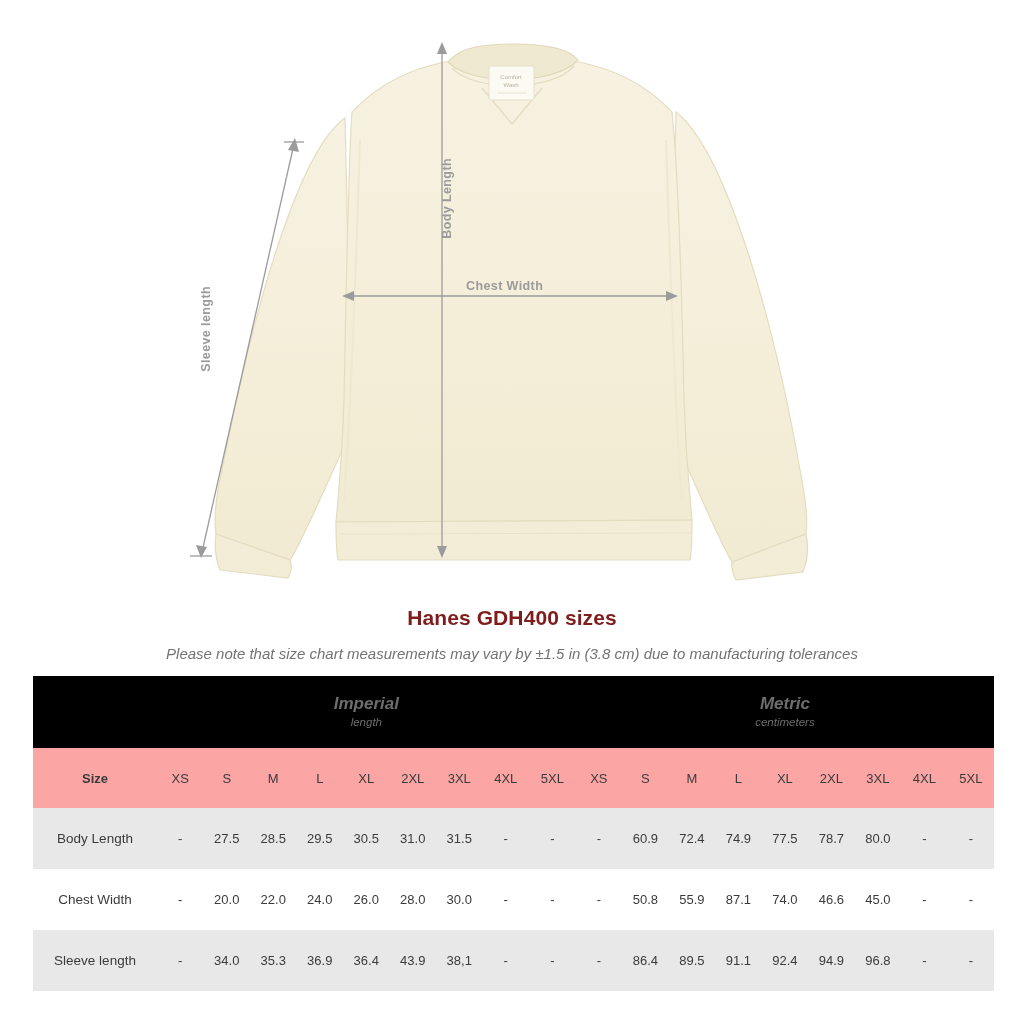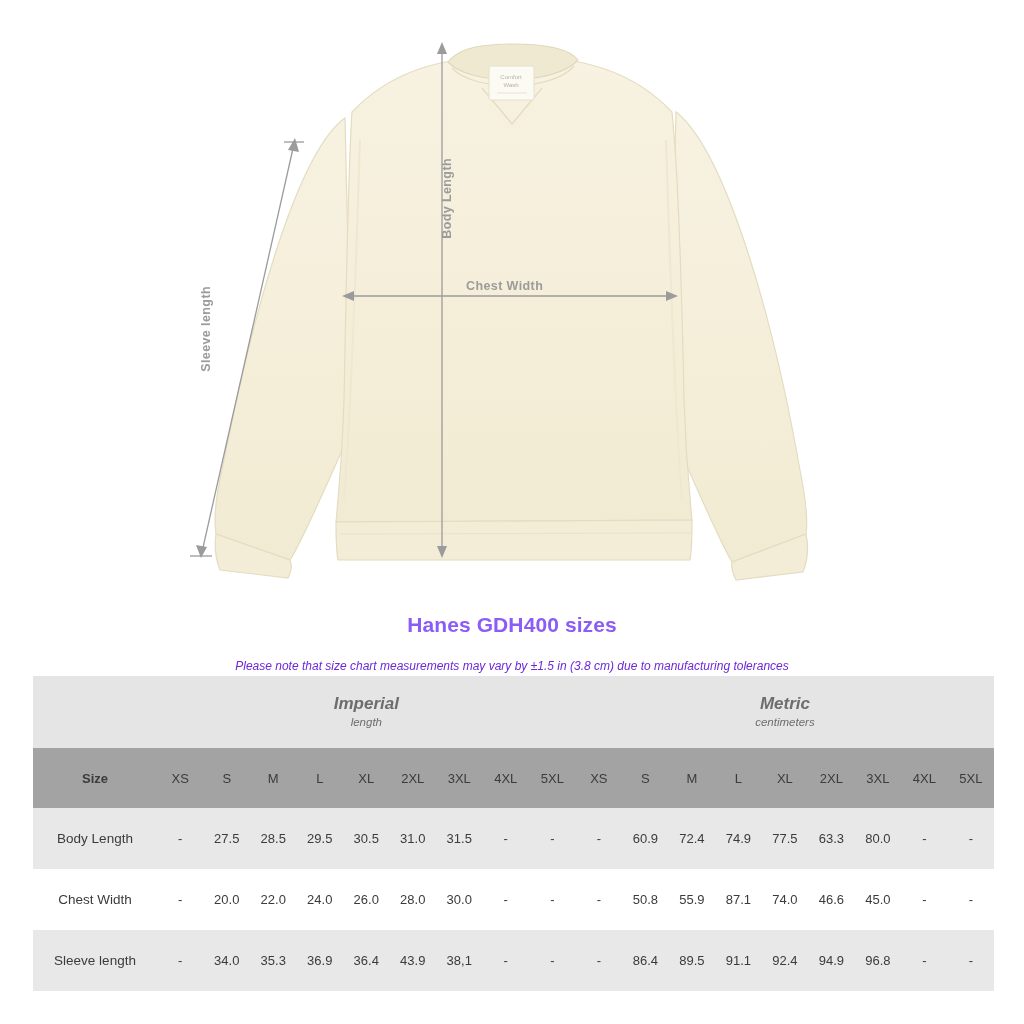--- a/index.html
+++ b/index.html
@@ -58,30 +58,30 @@
     writing-mode: vertical-rl;
     transform: rotate(180deg);
     transform-origin: center;
   }
 
   
   .title {
     text-align: center;
     font-size: 21px;
     font-weight: bold;
-    color: #8b5cf6;
-    margin: 11px;
+    color: #7f1d1d;
+    margin: 4px;
     padding-top: 10px;
     letter-spacing: 0.1px;
   }
   .note {
     text-align: center;
-    font-size: 12px;
+    font-size: 15px;
     font-style: italic;
-    color: #6d28d9;
+    color: #737373;
     margin: 0;
     padding-top: 11px;
   }
 
   
   .table-wrap {
     position: absolute;
     left: 33px;
     top: 676px;
     width: 958px;
@@ -91,40 +91,40 @@
     width: 958px;
     table-layout: fixed;
   }
   table.size-table td, table.size-table th {
     border: none;
     text-align: center;
     font-weight: normal;
   }
   .unit-row td {
     height: 70px;
-    background: #e5e5e5;
+    background: #000000;
     vertical-align: middle;
   }
   .unit-title {
     font-size: 17px;
     font-style: italic;
     font-weight: bold;
     color: #6d6d6d;
     line-height: 1.25;
   }
   .unit-sub {
     font-size: 11.5px;
     font-style: italic;
     color: #6d6d6d;
     font-weight: normal;
     line-height: 1.5;
   }
   .header-row td {
     height: 58px;
-    background: #a3a3a3;
+    background: #fca5a5;
     font-size: 13px;
     font-weight: bold;
     color: #3b3b3b;
     vertical-align: middle;
   }
   .header-row td.rowlabel-head {
     font-size: 13px;
     font-weight: bold;
     color: #3b3b3b;
   }
@@ -282,21 +282,21 @@
           <td>30.5</td>
           <td>31.0</td>
           <td>31.5</td>
           <td>-</td>
           <td>-</td>
           <td>-</td>
           <td>60.9</td>
           <td>72.4</td>
           <td>74.9</td>
           <td>77.5</td>
-          <td>63.3</td>
+          <td>78.7</td>
           <td>80.0</td>
           <td>-</td>
           <td>-</td>
         </tr>
 
         <tr class="data-row plain">
           <td class="rowlabel">Chest Width</td>
           <td>-</td>
           <td>20.0</td>
           <td>22.0</td>

